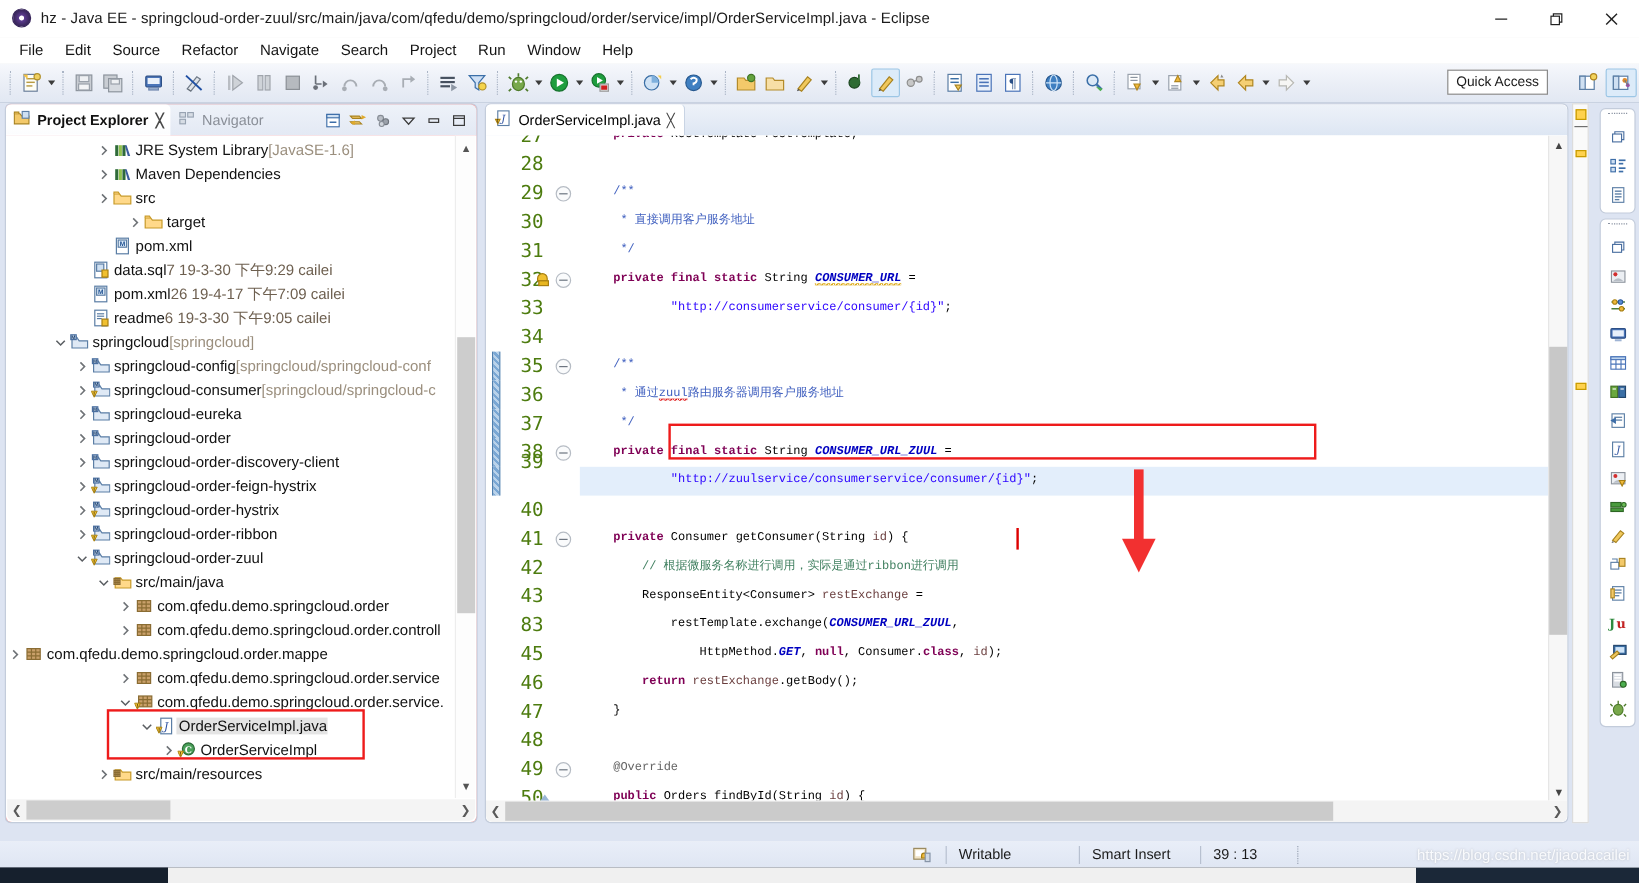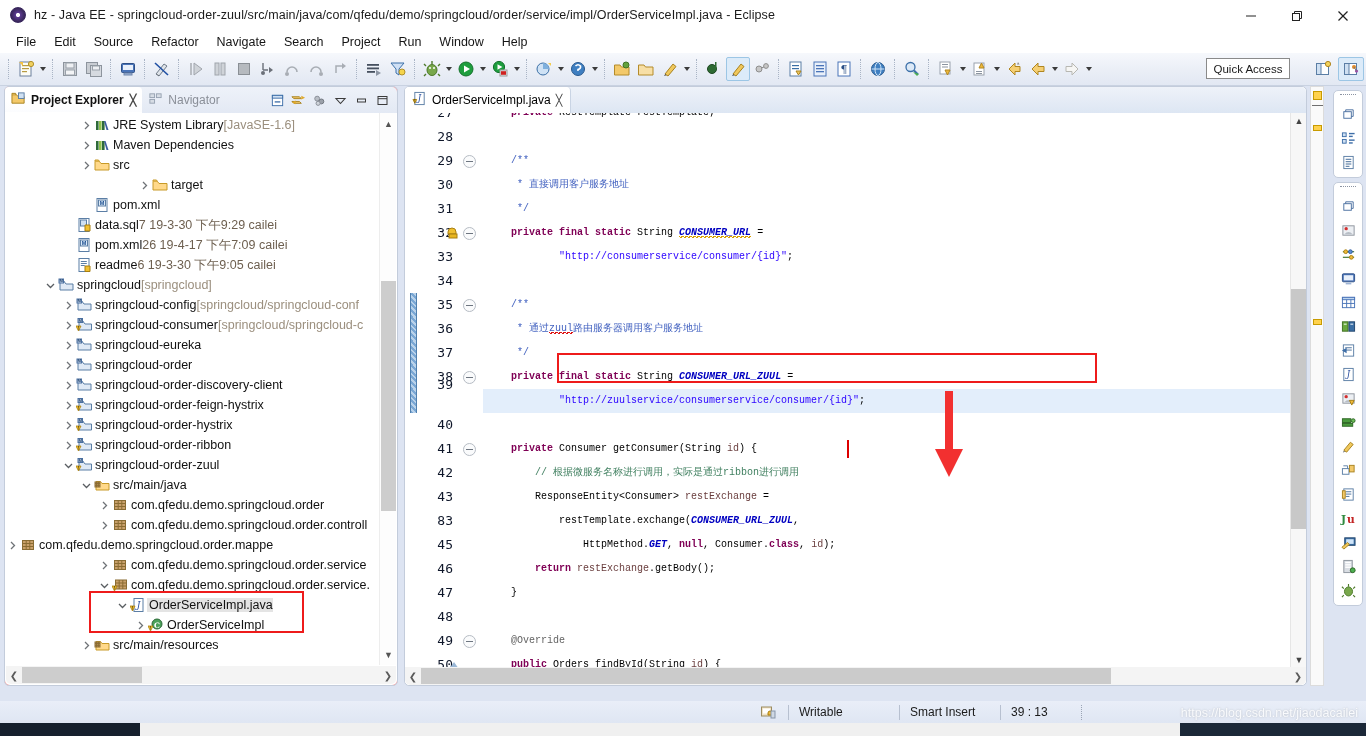--- a/index.html
+++ b/index.html
@@ -257,22 +257,22 @@
   }
   .changebar {
     position: absolute; left: 5px; width: 7px;
     background: repeating-linear-gradient(45deg, #7aa7d4 0 2px, #b9d2ea 2px 4px);
     border-left: 1px solid #4f7fae;
     border-right: 1px solid #4f7fae;
   }
   .lnum {
     position: absolute; right: 30px;
     font-family: "DejaVu Sans Mono", monospace;
-    font-size: 13px;
-    color: #0f172a;
+    font-size: 16px;
+    color: #4d7c0f;
     text-align: right;
     width: 28px;
   }
   .fold {
     position: absolute; left: 58px;
     width: 13px; height: 13px;
     border: 1px solid #b6bcc4;
     border-radius: 50%;
     background: #fafbfc;
   }
@@ -840,21 +840,21 @@
                 </svg>
               </span>
               <span class="ticon">
                 <svg width="16" height="16" viewBox="0 0 16 16">
                   <path d="M1 4.5 L5.5 4.5 L7 6.5 L15 6.5 L15 13 L1 13 Z" fill="#ffd98a" stroke="#c79a28"></path>
                   <path d="M1 4.5 L1 3 L4.5 3 L5.5 4.5" fill="#f0c469" stroke="#c79a28"></path>
                 </svg>
               </span>
               <span class="tlabel">src</span>
             </div>
-            <div class="trow" style="padding-left: 100px; margin-left: 32px;">
+            <div class="trow" style="padding-left: 100px;">
               <span class="twist">
                 <svg width="9" height="9" viewBox="0 0 9 9">
                   <polyline points="3,1 6.5,4.5 3,8" fill="none" stroke="#6f7377" stroke-width="1.3"></polyline>
                 </svg>
               </span>
               <span class="ticon">
                 <svg width="16" height="16" viewBox="0 0 16 16">
                   <path d="M1 4.5 L5.5 4.5 L7 6.5 L15 6.5 L15 13 L1 13 Z" fill="#ffd98a" stroke="#c79a28"></path>
                   <path d="M1 4.5 L1 3 L4.5 3 L5.5 4.5" fill="#f0c469" stroke="#c79a28"></path>
                 </svg>

